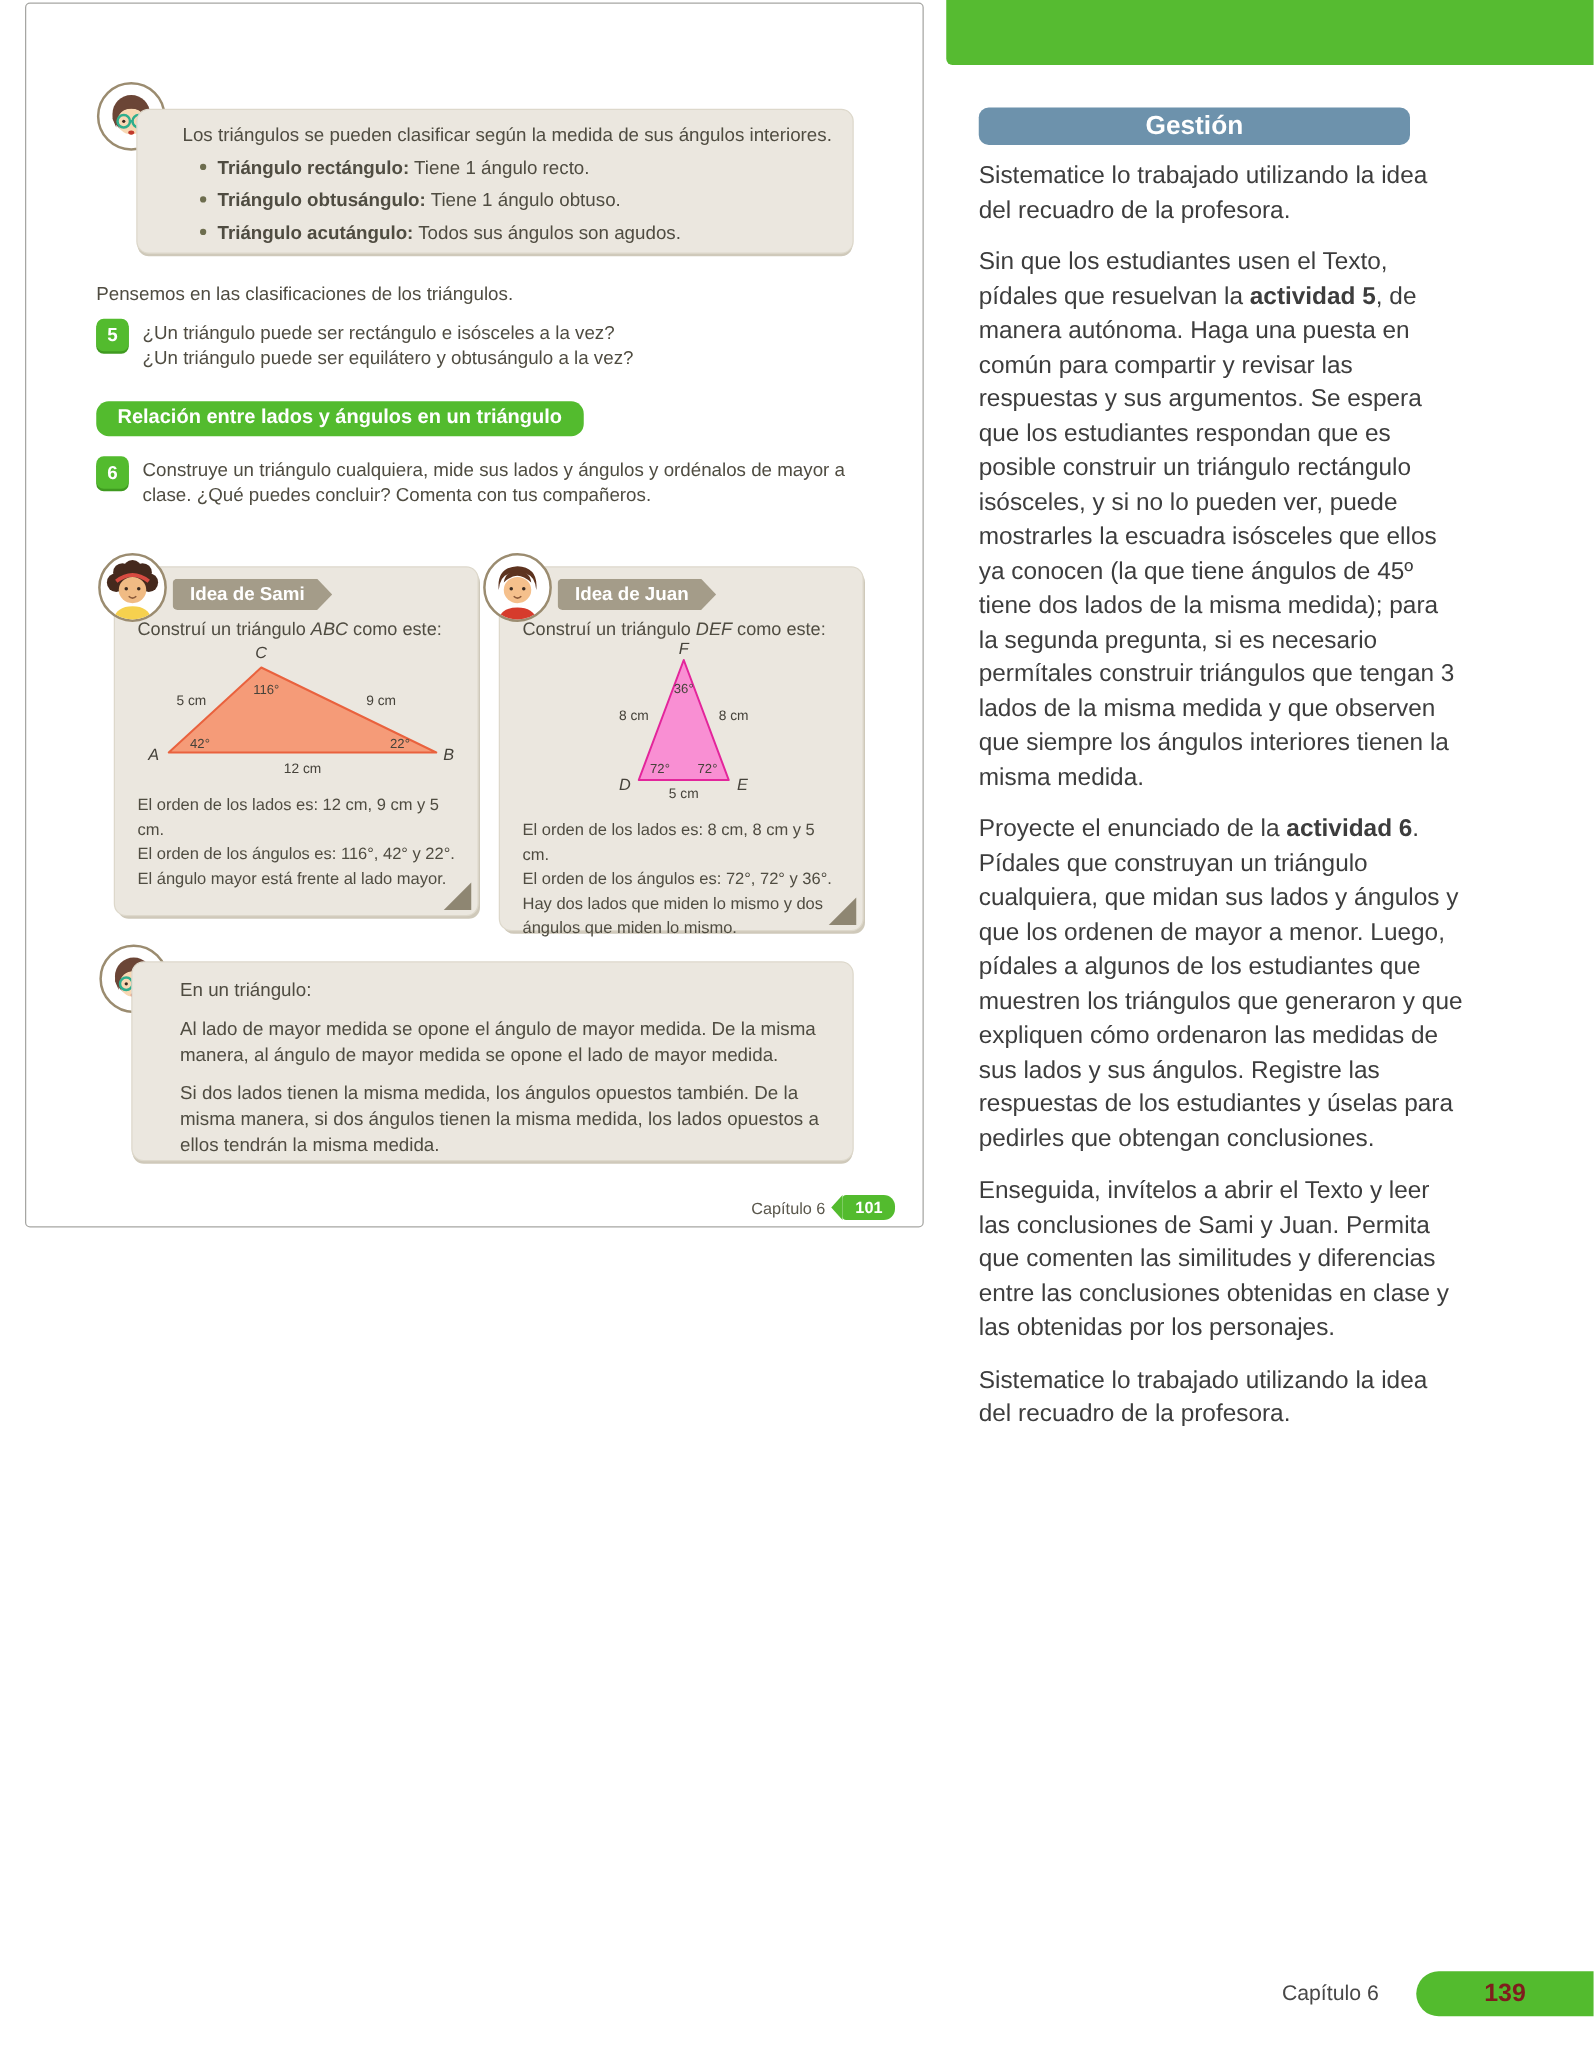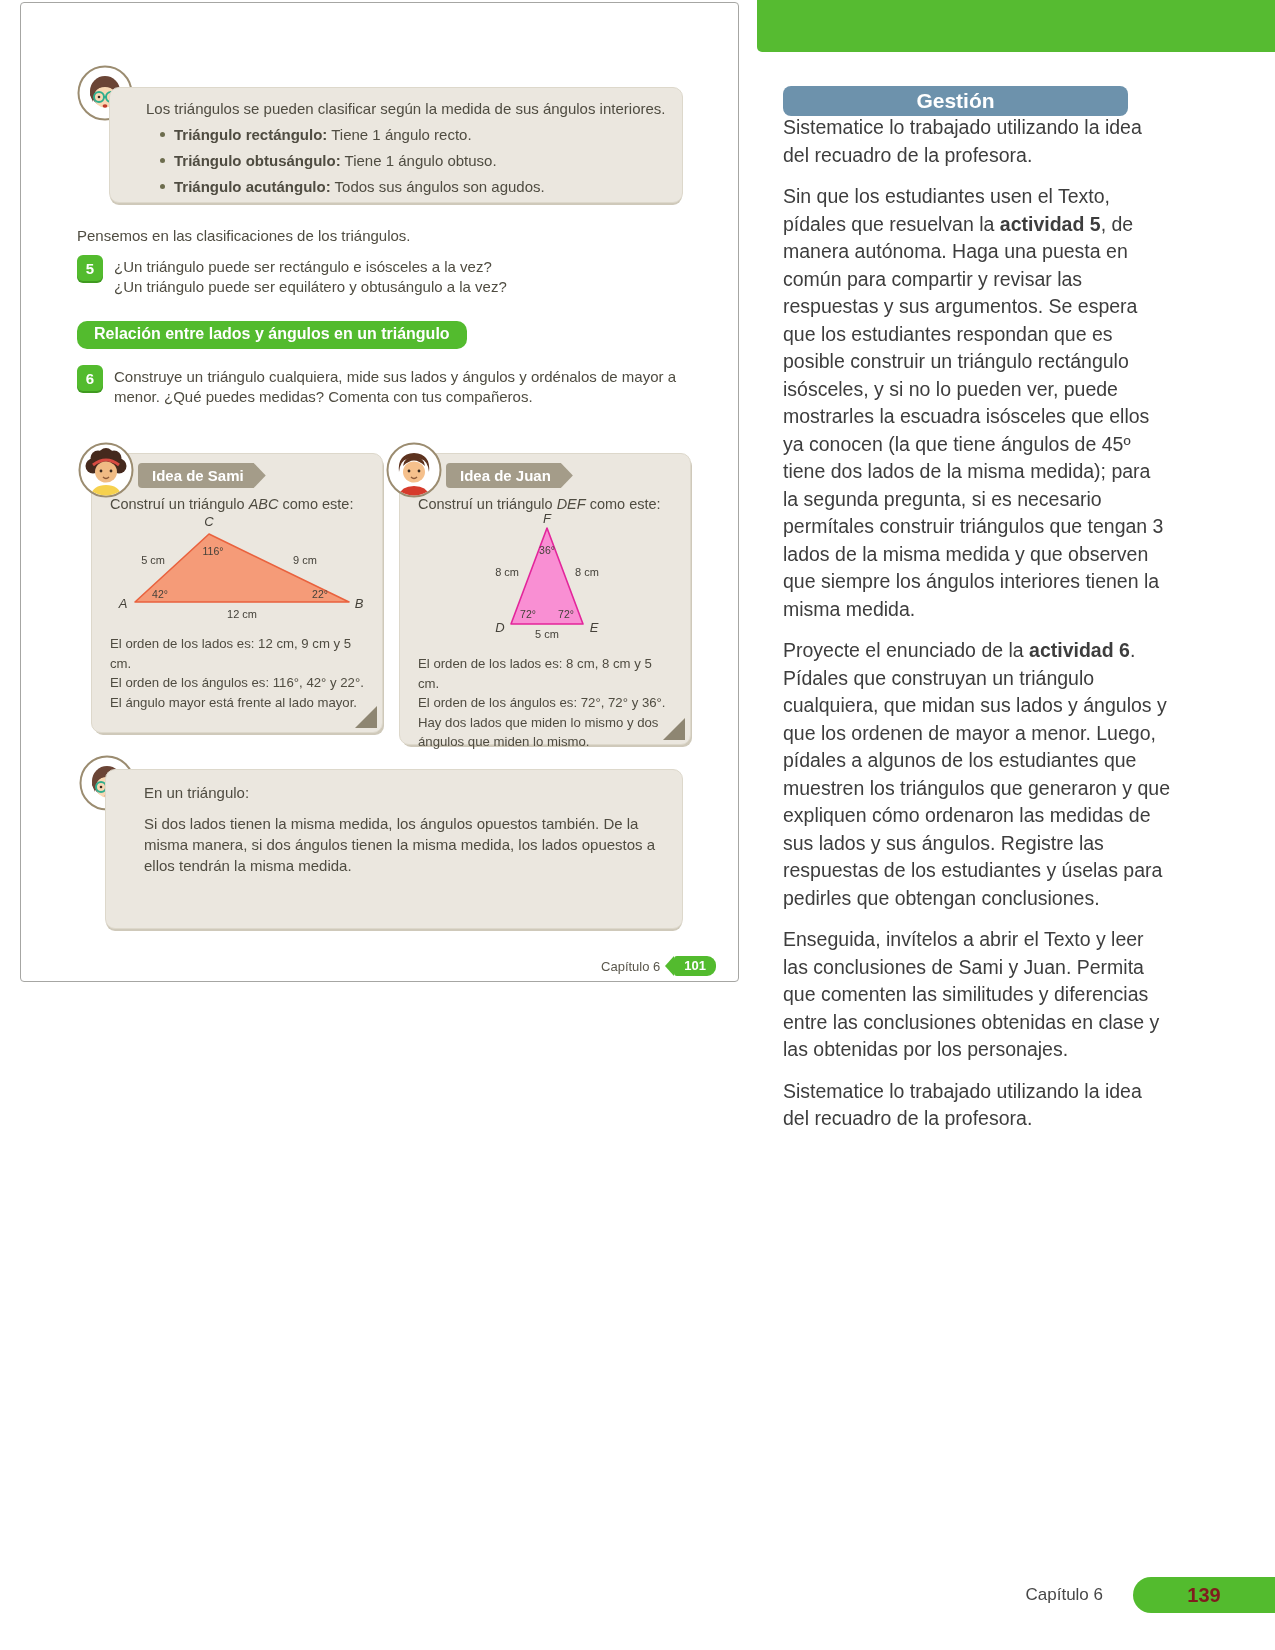--- a/index.html
+++ b/index.html
@@ -91,21 +91,21 @@
   .page-badge-left::before{
     content:"";position:absolute;left:-9px;top:0;width:0;height:0;
     border-top:10px solid transparent;border-bottom:10px solid transparent;border-right:9px solid #53bb2e;
   }
 
   
   .gestion-header{
     left:783px;top:86px;width:345px;height:30px;background:#6d92ac;border-radius:8px;
     color:#ffffff;font-weight:bold;font-size:21px;display:flex;align-items:center;justify-content:center;
   }
-  .sidebar-body{left:783px;top:114px;width:388px;}
+  .sidebar-body{left:783px;top:127px;width:388px;}
   .sidebar-body p{margin:0 0 14px 0;font-size:19.5px;line-height:27.5px;color:#3d3d3d;}
 
   .doc-footer{left:0;top:1577px;width:1275px;display:flex;justify-content:flex-end;align-items:center;gap:30px;}
   .doc-footer .chap{font-size:17px;color:#474747;}
   .page-pill{
     width:142px;height:36px;background:#53bb2e;border-radius:18px 0 0 18px;color:#7f1d1d;
     font-weight:bold;font-size:20px;display:flex;align-items:center;justify-content:center;
   }
 </style>
 </head>
@@ -161,21 +161,21 @@
     <div class="act-text">
       <div>¿Un triángulo puede ser rectángulo e isósceles a la vez?</div>
       <div>¿Un triángulo puede ser equilátero y obtusángulo a la vez?</div>
     </div>
   </div>
 
   <div class="section-pill">Relación entre lados y ángulos en un triángulo</div>
 
   <div class="activity act6">
     <div class="num-badge">6</div>
-    <div class="act-text">Construye un triángulo cualquiera, mide sus lados y ángulos y ordénalos de mayor a menor. ¿Qué puedes medidas? Comenta con tus compañeros.</div>
+    <div class="act-text">Construye un triángulo cualquiera, mide sus lados y ángulos y ordénalos de mayor a clase. ¿Qué puedes concluir? Comenta con tus compañeros.</div>
   </div>
 
   <div class="idea-card card-sami">
     <div class="avatar">
       <svg viewBox="0 0 56 56" width="56" height="56">
         <defs>
             <clipPath id="cp2">
               <circle cx="28" cy="28" r="25.5"></circle>
             </clipPath>
           </defs>
@@ -275,20 +275,21 @@
         <circle cx="34" cy="32" r="5" fill="none" stroke="#2fae8d" stroke-width="2"></circle>
         <line x1="26.5" y1="32" x2="29.5" y2="32" stroke="#2fae8d" stroke-width="2"></line>
         <circle cx="22" cy="32" r="1.3" fill="#3a2a20"></circle>
           <circle cx="34" cy="32" r="1.3" fill="#3a2a20"></circle>
         <ellipse cx="28" cy="41" rx="2.4" ry="1.7" fill="#c2392b"></ellipse>
       </g>
     </svg>
   </div>
   <div class="note-card note2">
     <p class="t">En un triángulo:</p>
+    <p>Al lado de mayor medida se opone el ángulo de mayor medida. De la misma manera, al ángulo de mayor medida se opone el lado de mayor medida.</p>
     <p>Si dos lados tienen la misma medida, los ángulos opuestos también. De la misma manera, si dos ángulos tienen la misma medida, los lados opuestos a ellos tendrán la misma medida.</p>
   </div>
 
   <div class="book-footer">
     <span class="chap">Capítulo 6</span>
     <span class="page-badge-left">101</span>
   </div>
 </div>
 
 <div class="abs gestion-header">Gestión</div>

